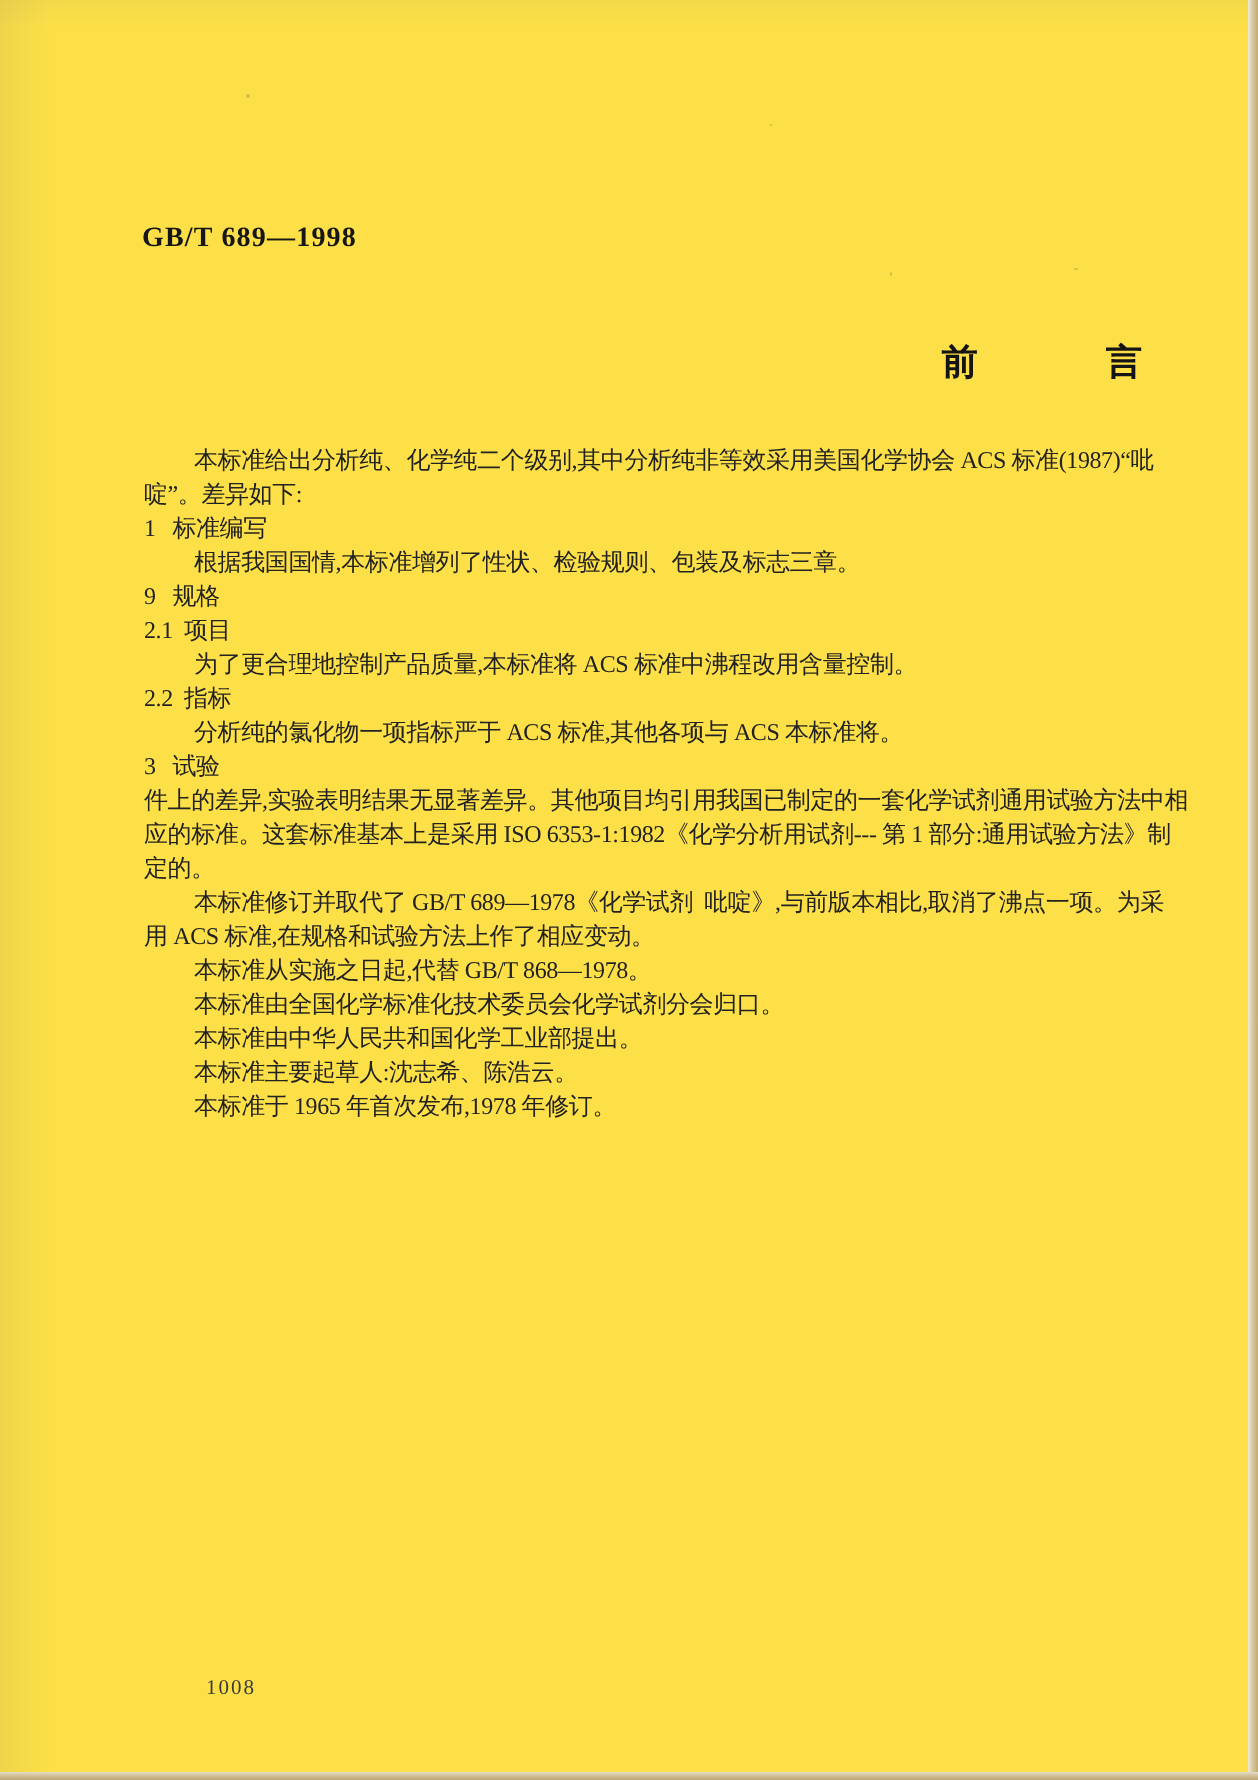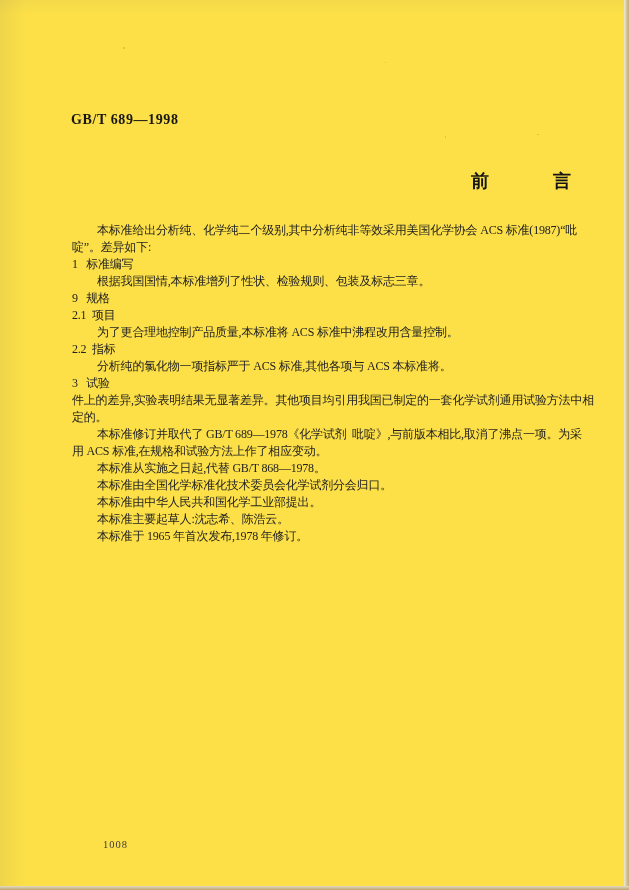--- a/index.html
+++ b/index.html
@@ -123,20 +123,21 @@
       <div class="line">啶”。差异如下:</div>
       <div class="line">1   标准编写</div>
       <div class="line indent">根据我国国情,本标准增列了性状、检验规则、包装及标志三章。</div>
       <div class="line">9   规格</div>
       <div class="line">2.1  项目</div>
       <div class="line indent">为了更合理地控制产品质量,本标准将 ACS 标准中沸程改用含量控制。</div>
       <div class="line">2.2  指标</div>
       <div class="line indent">分析纯的氯化物一项指标严于 ACS 标准,其他各项与 ACS 本标准将。</div>
       <div class="line">3   试验</div>
       <div class="line">件上的差异,实验表明结果无显著差异。其他项目均引用我国已制定的一套化学试剂通用试验方法中相</div>
+      <div class="line">应的标准。这套标准基本上是采用 ISO 6353-1:1982《化学分析用试剂--- 第 1 部分:通用试验方法》制</div>
       <div class="line">定的。</div>
       <div class="line indent">本标准修订并取代了 GB/T 689—1978《化学试剂  吡啶》,与前版本相比,取消了沸点一项。为采</div>
       <div class="line">用 ACS 标准,在规格和试验方法上作了相应变动。</div>
       <div class="line indent">本标准从实施之日起,代替 GB/T 868—1978。</div>
       <div class="line indent">本标准由全国化学标准化技术委员会化学试剂分会归口。</div>
       <div class="line indent">本标准由中华人民共和国化学工业部提出。</div>
       <div class="line indent">本标准主要起草人:沈志希、陈浩云。</div>
       <div class="line indent">本标准于 1965 年首次发布,1978 年修订。</div>
     </div>
 

